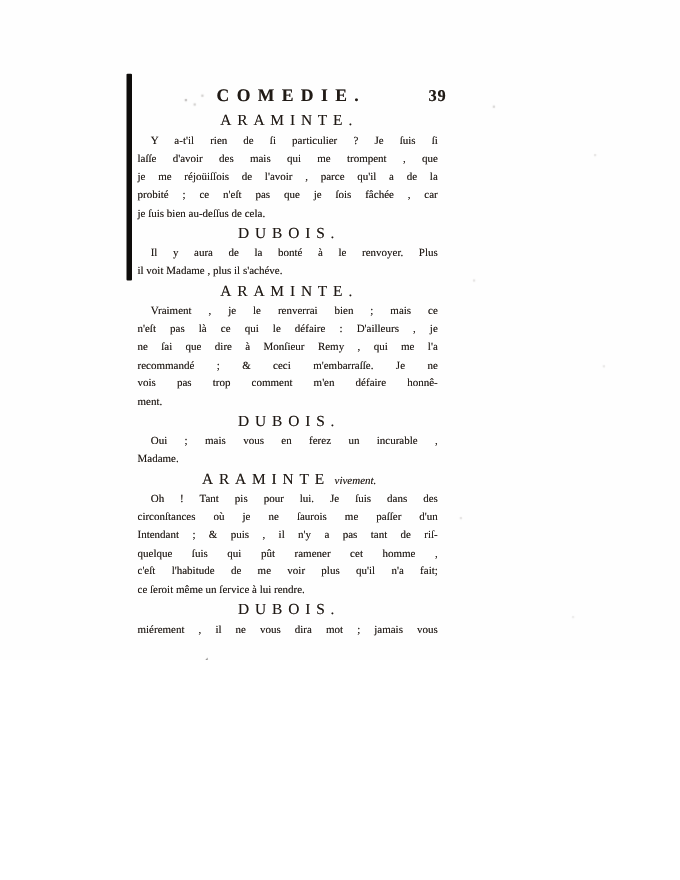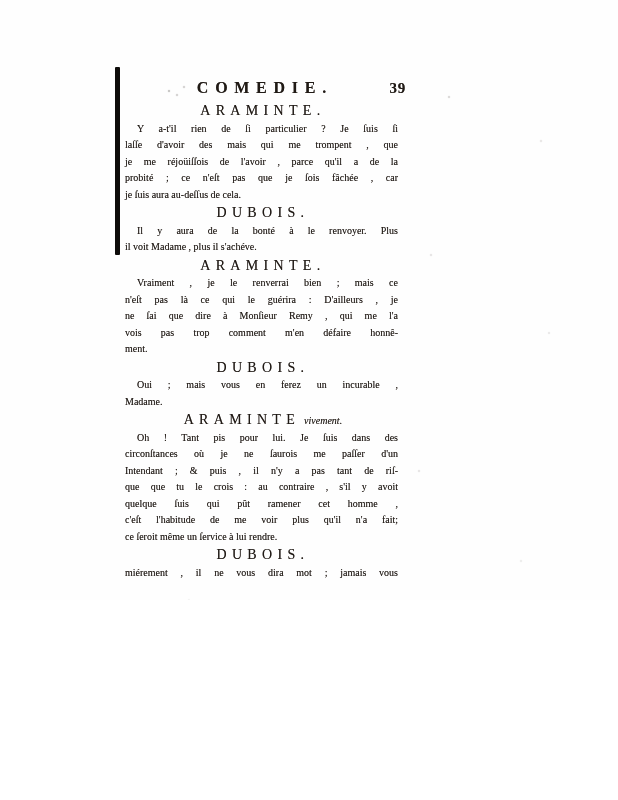--- a/index.html
+++ b/index.html
@@ -81,50 +81,50 @@
       <div class="running-header">COMEDIE.</div>
       <div class="page-number">39</div>
     </div>
 
     <section class="speech">
       <h3 class="speaker"><span class="sp">ARAMINTE.</span><span class="dir"></span></h3>
       <p class="line first">Y a-t'il rien de ſi particulier ? Je ſuis ſi</p>
       <p class="line">laſſe d'avoir des mais qui me trompent , que</p>
       <p class="line">je me réjoüiſſois de l'avoir , parce qu'il a de la</p>
       <p class="line">probité ; ce n'eſt pas que je ſois fâchée , car</p>
-      <p class="line short">je ſuis aura au-deſſus de cela.</p>
+      <p class="line short">je ſuis bien au-deſſus de cela.</p>
     </section>
 
     <section class="speech">
       <h3 class="speaker"><span class="sp">DUBOIS.</span><span class="dir"></span></h3>
       <p class="line first">Il y aura de la bonté à le renvoyer. Plus</p>
       <p class="line short">il voit Madame , plus il s'achéve.</p>
     </section>
 
     <section class="speech">
       <h3 class="speaker"><span class="sp">ARAMINTE.</span><span class="dir"></span></h3>
       <p class="line first">Vraiment , je le renverrai bien ; mais ce</p>
-      <p class="line">n'eſt pas là ce qui le guérira : D'ailleurs , je</p>
+      <p class="line">n'eſt pas là ce qui le défaire : D'ailleurs , je</p>
       <p class="line">ne ſai que dire à Monſieur Remy , qui me l'a</p>
+      <p class="line">recommandé ; &amp; ceci m'embarraſſe. Je ne</p>
       <p class="line">vois pas trop comment m'en défaire honnê-</p>
       <p class="line short">ment.</p>
     </section>
 
     <section class="speech">
       <h3 class="speaker"><span class="sp">DUBOIS.</span><span class="dir"></span></h3>
       <p class="line first">Oui ; mais vous en ferez un incurable ,</p>
       <p class="line short">Madame.</p>
     </section>
 
     <section class="speech">
       <h3 class="speaker"><span class="sp">ARAMINTE</span><span class="dir">vivement.</span></h3>
       <p class="line first">Oh ! Tant pis pour lui. Je ſuis dans des</p>
       <p class="line">circonſtances où je ne ſaurois me paſſer d'un</p>
       <p class="line">Intendant ; &amp; puis , il n'y a pas tant de riſ-</p>
-      <p class="line">que que tu le crois : au contraire , s'il y avoit</p>
       <p class="line">quelque ſuis qui pût ramener cet homme ,</p>
       <p class="line">c'eſt l'habitude de me voir plus qu'il n'a fait;</p>
       <p class="line short">ce ſeroit même un ſervice à lui rendre.</p>
     </section>
 
     <section class="speech">
       <h3 class="speaker"><span class="sp">DUBOIS.</span><span class="dir"></span></h3>
       <p class="line">miérement , il ne vous dira mot ; jamais vous</p>
     </section>
 

